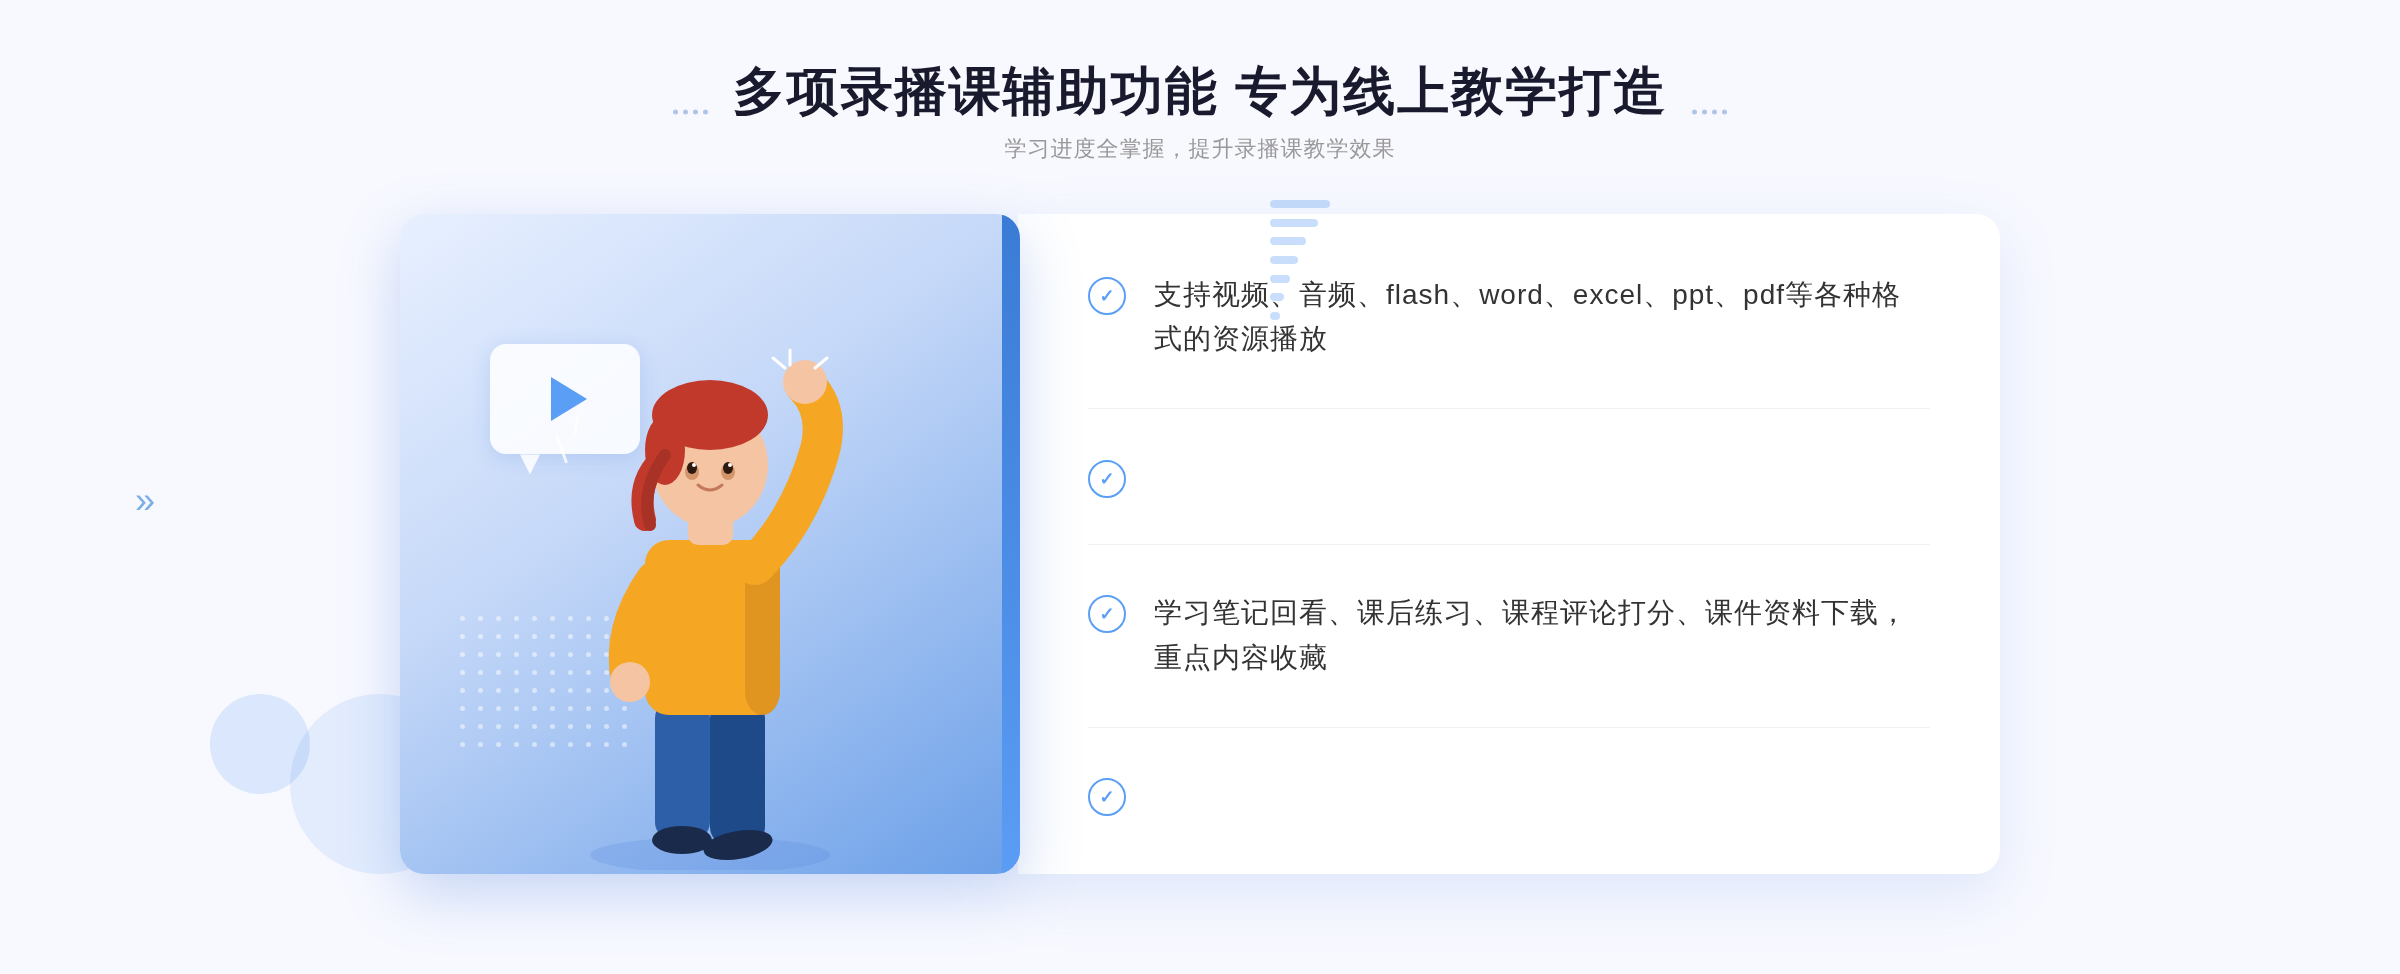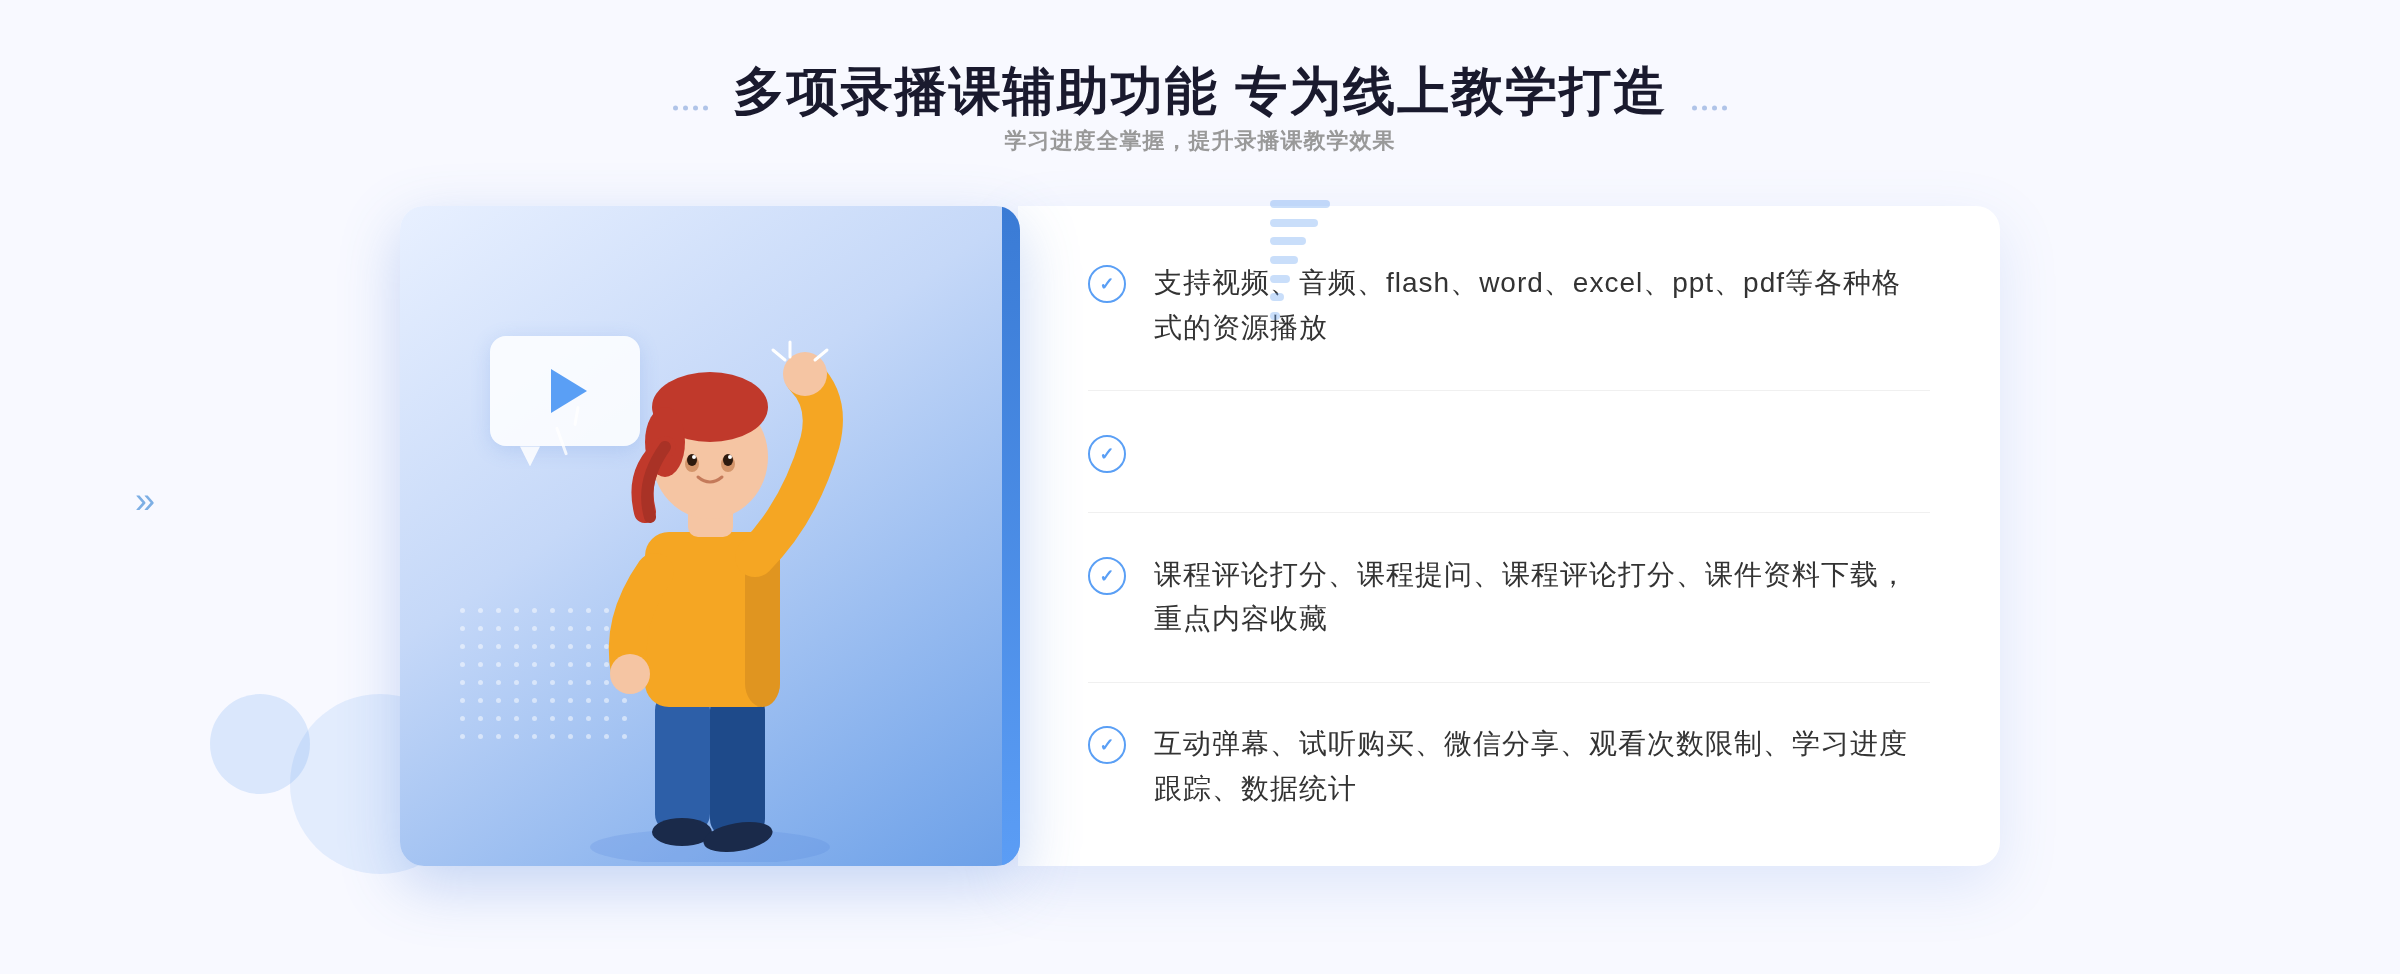--- a/index.html
+++ b/index.html
@@ -118,22 +118,22 @@
       font-size: 52px;
       font-weight: 700;
       color: #1a1a2e;
       letter-spacing: 2px;
       line-height: 1.2;
     }
 
     .subtitle {
       font-size: 22px;
       color: #999;
-      margin-top: 4px;
-      font-weight: 700;
+      margin-top: 12px;
+      font-weight: 400;
       letter-spacing: 1px;
     }
 
     
     .content-area {
       display: flex;
       align-items: center;
       width: 1600px;
       gap: 0;
     }
@@ -513,29 +513,28 @@
       </div>
 
       <div class="feature-divider"></div>
 
       <div class="feature-item">
         <div class="check-icon">
           <div class="check-circle">
             <span class="check-mark">✓</span>
           </div>
         </div>
-        <span class="feature-text">课程评论打分、课程提问、课程评论打分、课件资料下载，重点内容收藏</span>
+        <span class="feature-text">学习笔记回看、课后练习、课程评论打分、课件资料下载，重点内容收藏</span>
       </div>
 
       <div class="feature-divider"></div>
 
       <div class="feature-item">
         <div class="check-icon">
           <div class="check-circle">
             <span class="check-mark">✓</span>
           </div>
         </div>
-        <span class="feature-text">互动弹幕、试听购买、微信分享、观看次数限制、学习进度跟踪、数据统计</span>
       </div>
 
     </div>
   </div>
 </div>
 
 </body></html>

